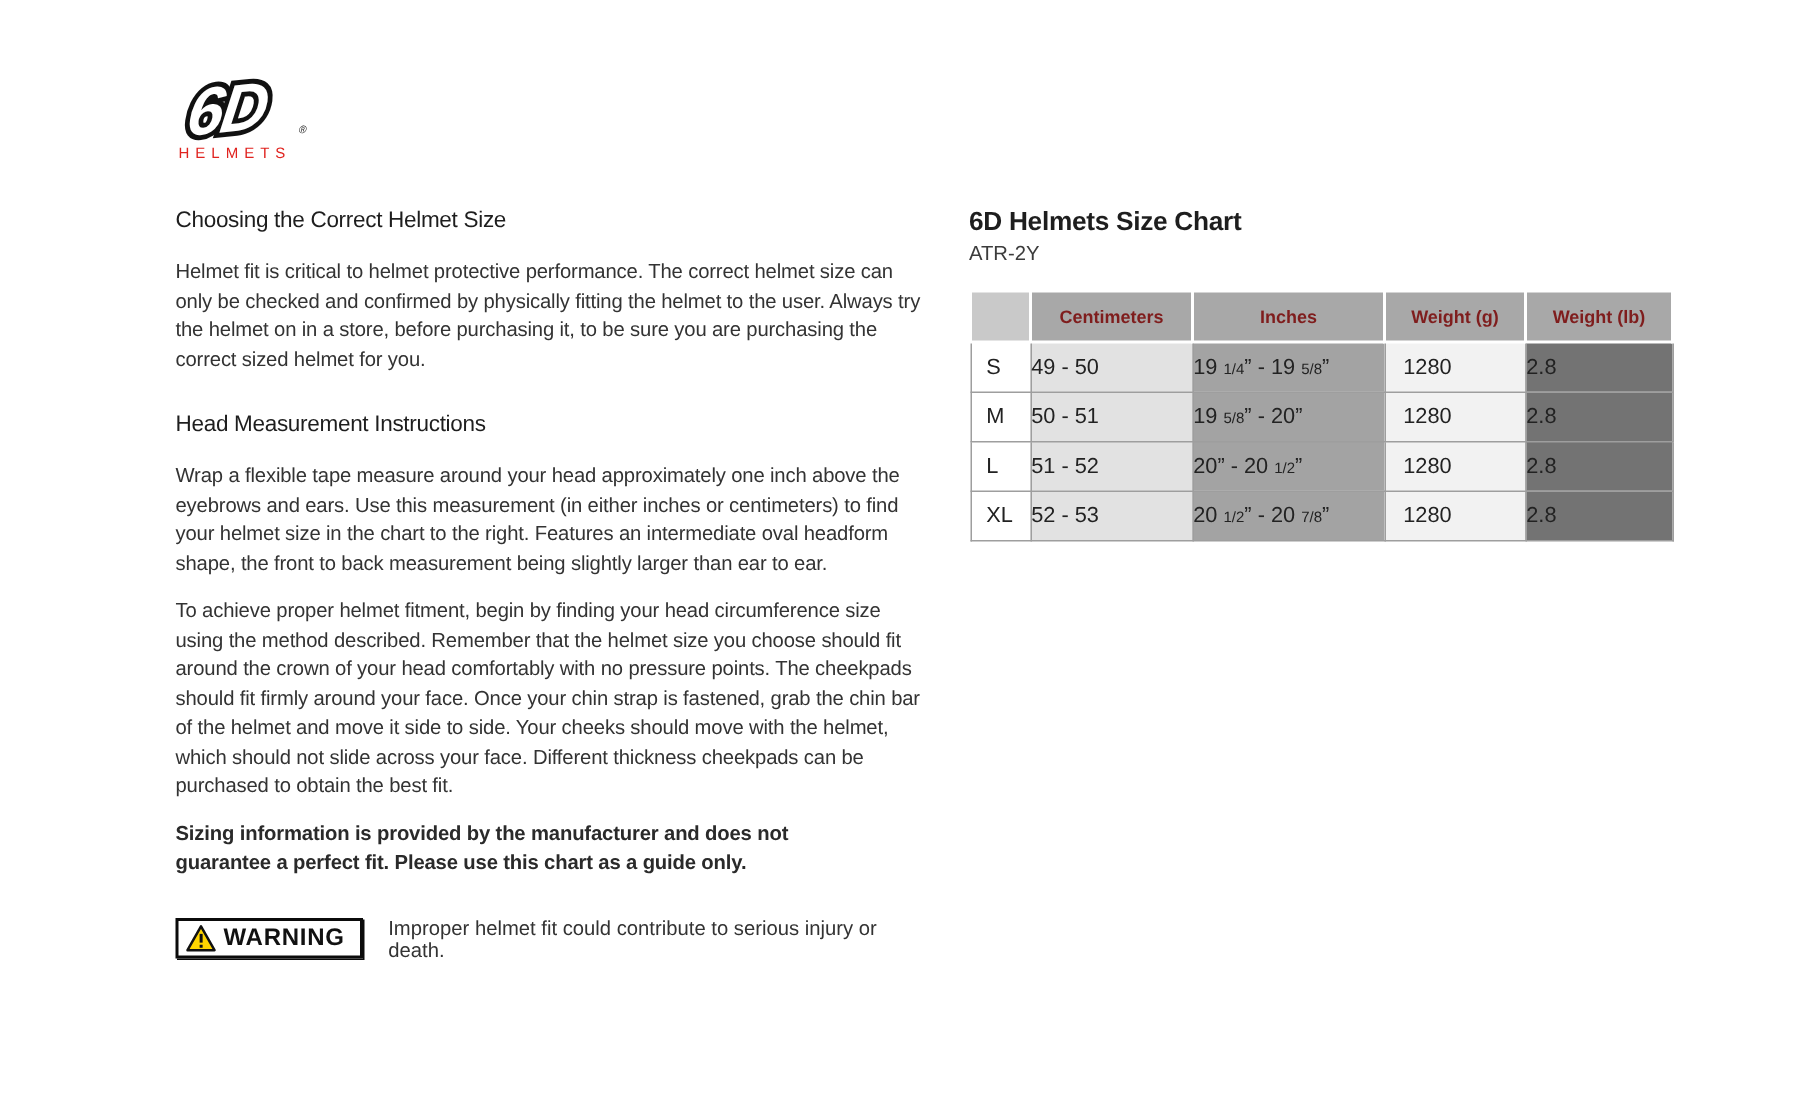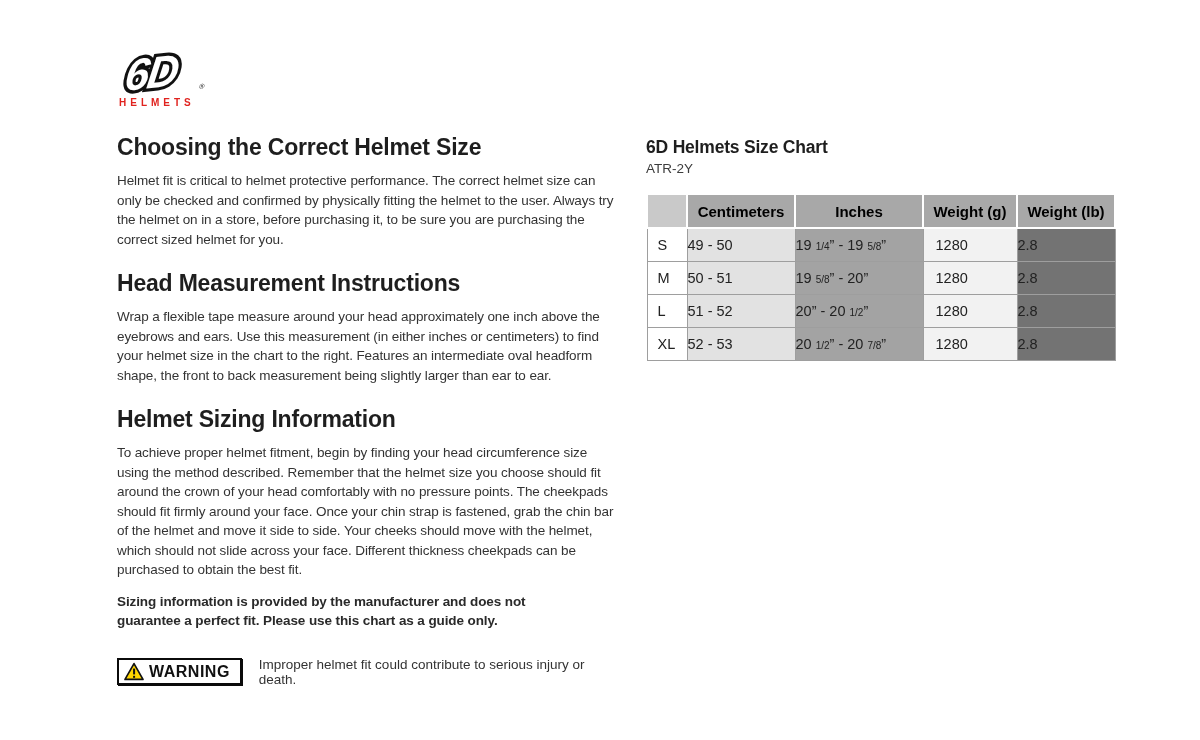--- a/index.html
+++ b/index.html
@@ -9,29 +9,29 @@
     background: #ffffff;
     font-family: "Liberation Sans", sans-serif;
     color: #303030;
   }
   .page { position: relative; width: 1200px; height: 740px; }
 
   
   .logo { position: absolute; left: 115px; top: 48px; width: 120px; }
   .logo-mark { display: block; }
   .logo-word {
-    color: #e0231f; font-size: 10px; font-weight: bold;
+    color: #e0231f; font-size: 10px; font-weight: normal;
     letter-spacing: 4px; margin-top: 1px; padding-left: 4px;
   }
 
   
   .col-left { position: absolute; left: 117px; top: 135px; width: 500px; }
   .col-left h2 {
-    font-size: 23px; line-height: 24px; margin: 22px 0 0;
-    color: #1e1e1e; font-weight: bold; letter-spacing: -0.2px;
+    font-size: 15px; line-height: 24px; margin: 22px 0 0;
+    color: #1e1e1e; font-weight: normal; letter-spacing: -0.2px;
   }
   .col-left h2.first { margin-top: 0; }
   .col-left p {
     font-size: 13.5px; line-height: 19.5px; margin: 12px 0 0;
     color: #333333; letter-spacing: -0.1px;
   }
   .col-left p.disclaimer { font-weight: bold; color: #2a2a2a; white-space: pre-line; }
 
   
   .warning-row { display: flex; align-items: center; margin-top: 26px; }
@@ -48,22 +48,22 @@
   
   .col-right { position: absolute; left: 646px; top: 135px; width: 468px; }
   .chart-title {
     font-size: 17.5px; line-height: 24px; margin: 0;
     color: #1e1e1e; font-weight: bold; letter-spacing: -0.2px;
   }
   .chart-model { font-size: 13.5px; line-height: 18px; color: #3c3c3c; margin-top: 1px; }
 
   table.size-chart { border-collapse: collapse; margin-top: 15px; table-layout: fixed; width: 468px; }
   table.size-chart th {
-    height: 34px; background: #a8a8a8; color: #000000;
-    font-size: 15px; font-weight: bold; text-align: center;
+    height: 34px; background: #a8a8a8; color: #7f1d1d;
+    font-size: 12px; font-weight: bold; text-align: center;
     border: 2px solid #ffffff; padding: 0;
   }
   table.size-chart th.corner { background: #c9c9c9; }
   table.size-chart td {
     height: 33px; border: 1px solid #9e9e9e; background: #ffffff;
     font-size: 14.5px; color: #222222; padding: 0;
   }
   table.size-chart td.size-cell { text-align: left; padding-left: 10px; }
   table.size-chart td.cm-cell { background: #e2e2e2; }
   table.size-chart td.in-cell { background: #a3a3a3; }
@@ -86,21 +86,20 @@
     <div class="logo-word">HELMETS</div>
   </div>
 
   <div class="col-left">
     <h2 class="first">Choosing the Correct Helmet Size</h2>
     <p>Helmet fit is critical to helmet protective performance. The correct helmet size can only be checked and confirmed by physically fitting the helmet to the user. Always try the helmet on in a store, before purchasing it, to be sure you are purchasing the correct sized helmet for you.</p>
 
     <h2>Head Measurement Instructions</h2>
     <p>Wrap a flexible tape measure around your head approximately one inch above the eyebrows and ears. Use this measurement (in either inches or centimeters) to find your helmet size in the chart to the right. Features an intermediate oval headform shape, the front to back measurement being slightly larger than ear to ear.</p>
 
-    <h2>Helmet Sizing Information</h2>
     <p>To achieve proper helmet fitment, begin by finding your head circumference size using the method described. Remember that the helmet size you choose should fit around the crown of your head comfortably with no pressure points. The cheekpads should fit firmly around your face. Once your chin strap is fastened, grab the chin bar of the helmet and move it side to side. Your cheeks should move with the helmet, which should not slide across your face. Different thickness cheekpads can be purchased to obtain the best fit.</p>
 
     <p class="disclaimer">Sizing information is provided by the manufacturer and does not
 guarantee a perfect fit. Please use this chart as a guide only.</p>
 
     <div class="warning-row">
       <span class="warning-box">
         <svg width="20" height="19" viewBox="0 0 24 22" aria-hidden="true">
           <path d="M12 1.5 L22.8 20.5 H1.2 Z" fill="#ffd500" stroke="#111111" stroke-width="2" stroke-linejoin="round"></path>
           <rect x="10.9" y="7.5" width="2.4" height="7" fill="#111111"></rect>

